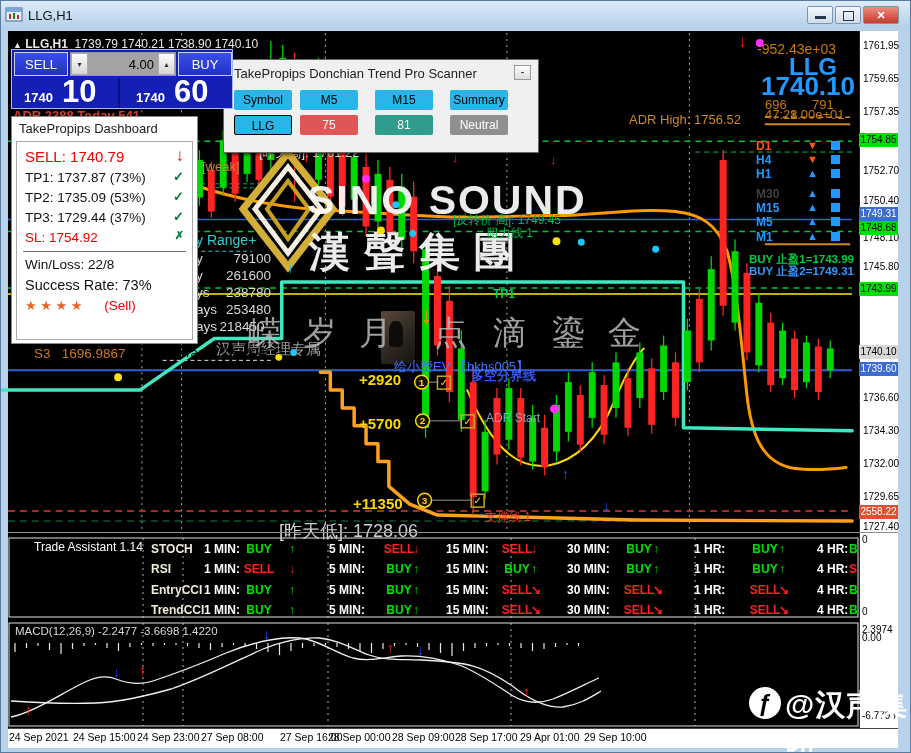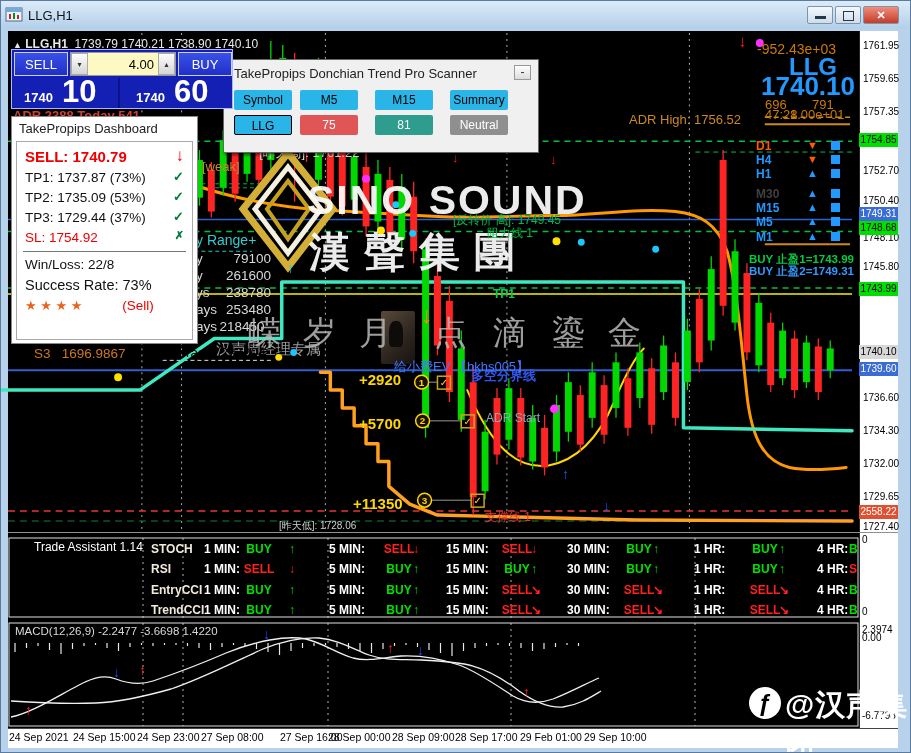--- a/index.html
+++ b/index.html
@@ -17,21 +17,21 @@
   .tick{position:absolute;left:862px;font-size:10px;color:#000;}
   .badge{position:absolute;left:858px;width:39px;height:14px;font-size:10px;line-height:14px;text-align:center;}
   .subaxis{position:absolute;left:861px;font-size:10px;color:#000;}
   .tlabel{position:absolute;top:730px;font-size:10.5px;color:#000;white-space:nowrap;}
   svg{position:absolute;overflow:visible;}
   
   #widget{position:absolute;left:10px;top:48px;width:222px;height:60px;background:#1420b4;border:1px solid #aab4ff;box-sizing:border-box;z-index:9;}
   .wbtn{position:absolute;top:2px;height:24px;background:linear-gradient(#3a50e8,#2030c8);color:#fff;font-size:13px;text-align:center;line-height:24px;border:1px solid #c8d0ff;box-sizing:border-box;}
   #lotbox{position:absolute;left:58px;top:2px;width:106px;height:24px;background:#e8e8e8;border:1px solid #999;display:flex;box-sizing:border-box;}
   .step{width:17px;background:linear-gradient(#fdfdfd,#d5d5d5);border:1px solid #aaa;font-size:8px;text-align:center;line-height:21px;color:#333;box-sizing:border-box;}
-  #lot-input{flex:1;border:none;background:#fef9c3;font-size:13px;text-align:right;padding-right:4px;width:60px;font-family:"Liberation Sans",sans-serif;}
+  #lot-input{flex:1;border:none;background:#a3a3a3;font-size:13px;text-align:right;padding-right:4px;width:60px;font-family:"Liberation Sans",sans-serif;}
   .bigprice{position:absolute;top:28px;height:30px;color:#fff;}
   .bp-sm{font-size:13px;font-weight:bold;position:absolute;bottom:3px;}
   .bp-lg{font-size:31px;font-weight:bold;position:absolute;bottom:-2px;}
   
   #dash{position:absolute;left:10px;top:115px;width:187px;height:228px;background:#fff;border:1px solid #888;box-sizing:border-box;z-index:8;}
   #dash-title{font-size:13px;color:#222;padding:4px 0 3px 7px;}
   #dash-body{position:absolute;left:4px;top:24px;right:4px;bottom:3px;border:1px solid #aaa;font-size:13.5px;color:#111;}
   .drow{position:relative;padding:3px 8px 2px 8px;white-space:nowrap;}
   .mark{position:absolute;right:8px;top:2px;}
   .hr{border-top:1px solid #777;margin:4px 6px 2px 6px;}
@@ -392,36 +392,36 @@
     </div>
     <div class="bigprice" style="left:110px;width:110px;">
       <span class="bp-sm" style="left:14px;">1740</span>
       <span class="bp-lg" style="left:52px;">60</span>
     </div>
   </div>
 
   <div id="dash">
     <div id="dash-title">TakePropips Dashboard</div>
     <div id="dash-body">
-      <div class="drow" style="font-size:15px;font-weight:bold;color:#ee0000;padding-top:6px;">
+      <div class="drow" style="font-size:15px;font-weight:normal;color:#ee0000;padding-top:6px;">
         <span>SELL:</span> <span>1740.79</span>
         <span class="mark" style="color:#ee0000;font-size:17px;top:4px;">↓</span>
       </div>
       <div id="dash-rows">
           <div class="drow"><span style="">TP1: 1737.87 (73%)</span><span class="mark" style="color:#067a3a;font-weight:bold;font-size:13px;">✓</span></div>
           <div class="drow"><span style="">TP2: 1735.09 (53%)</span><span class="mark" style="color:#067a3a;font-weight:bold;font-size:13px;">✓</span></div>
           <div class="drow"><span style="">TP3: 1729.44 (37%)</span><span class="mark" style="color:#067a3a;font-weight:bold;font-size:13px;">✓</span></div>
           <div class="drow"><span style="color:#ee0000;">SL: 1754.92</span><span class="mark" style="color:#067a3a;font-weight:bold;font-size:11px;">✗</span></div>
         </div>
       <div class="hr"></div>
       <div class="drow"><span>Win/Loss:</span> <span>22/8</span></div>
       <div class="drow" style="font-size:14.5px;"><span>Success Rate:</span> <span>73%</span></div>
       <div class="drow">
         <span style="color:#e8641e;font-size:13px;">★ ★ ★ ★</span>
-        <span style="color:#ee0000;margin-left:36px;">(Sell)</span>
+        <span style="color:#ee0000;margin-left:18px;">(Sell)</span>
       </div>
     </div>
   </div>
 
   <div id="scanner">
     <div id="scan-title">TakePropips Donchian Trend Pro Scanner</div>
     <div id="scan-min">-</div>
     <div class="scan-row" style="top:30px;" id="scan-headers">
         <div class="scan-cell" style="background: rgb(41, 181, 232); color: rgb(0, 0, 0);">Symbol</div>
         <div class="scan-cell" style="background: rgb(41, 181, 232); color: rgb(0, 0, 0);">M5</div>
@@ -439,21 +439,21 @@
   <div class="t" style="left:258px;top:143px;font-size:13px;color:#e8e8c8;z-index:2">[昨天高]: 1761.22</div>
   <div class="t" style="left:201px;top:158px;font-size:13px;color:#cc8833;z-index:4">[weak]</div>
   <div class="t" style="left:195px;top:231px;font-size:14px;color:#33cccc;z-index:4">y Range+</div>
   <div class="t" style="left:452px;top:211px;font-size:12px;color:#00bb44;z-index:4">[反转价 高]: 1749.45</div>
   <div class="t" style="left:486px;top:224px;font-size:12px;color:#00bb44;z-index:4">阻力线 1</div>
   <div class="t b" style="left:492px;top:286px;font-size:12px;color:#00cc55;z-index:4">TP1</div>
   <div class="t b" style="left:470px;top:366px;font-size:13px;color:#3355ee;z-index:4">多空分界线</div>
   <div class="t" style="left:393px;top:357px;font-size:13px;color:#4477ff;z-index:4">给小费EV 【hkhs005】</div>
   <div class="t" style="left:485px;top:410px;font-size:12px;color:#88aabb;z-index:4">ADR Start</div>
   <div class="t" style="left:484px;top:508px;font-size:12px;color:#ee3333;z-index:4">支撑线 1</div>
-  <div class="t" style="left:278px;top:518px;font-size:10px;color:#cfcfcf;z-index:4">[昨天低]: 1728.06</div>
+  <div class="t" style="left:278px;top:518px;font-size:18px;color:#cfcfcf;z-index:4">[昨天低]: 1728.06</div>
   <div class="t" style="left:215px;top:339px;font-size:15px;color:#999;z-index:3">汉声周经理专属</div>
   <div class="t" style="left:33px;top:345px;font-size:13.5px;color:#cc7722;z-index:4"><span>S3</span>&nbsp;&nbsp;&nbsp;<span>1696.9867</span></div>
   <div class="t" style="left:162px;top:344px;font-size:13.5px;color:#000000;z-index:4"><span>Average</span>&nbsp;&nbsp;<span>237204</span></div>
 
   <div class="t" style="left:756px;top:40px;font-size:14px;color:#cc7a00;z-index:4">-952.43e+03</div>
   <div class="t b" style="left:788px;top:52px;font-size:24px;color:#2299ff;z-index:4">LLG</div>
   <div class="t b" style="left:760px;top:70px;font-size:26px;color:#2299ff;z-index:4">1740.10</div>
   <div class="t" style="left:764px;top:96px;font-size:13px;color:#cc7a00;z-index:4"><span>696</span>&nbsp;&nbsp;&nbsp;&nbsp;&nbsp;&nbsp;&nbsp;<span>791</span></div>
   <div class="t" style="left:764px;top:106px;font-size:13px;color:#cc7a00;z-index:4">47:28</div>
   <div class="t" style="left:789px;top:106px;font-size:13px;color:#cc7a00;z-index:4">1.00e+01</div>
@@ -688,15 +688,15 @@
     <div class="subaxis" style="position: absolute; top: 631px;">0.00</div>
     <div class="subaxis" style="position: absolute; top: 709px;">-6.7798</div>
     <div class="tlabel" style="position: absolute; left: 8px;">24 Sep 2021</div>
     <div class="tlabel" style="position: absolute; left: 72px;">24 Sep 15:00</div>
     <div class="tlabel" style="position: absolute; left: 136px;">24 Sep 23:00</div>
     <div class="tlabel" style="position: absolute; left: 200px;">27 Sep 08:00</div>
     <div class="tlabel" style="position: absolute; left: 263px; padding-left: 16px;">27 Sep 16:00</div>
     <div class="tlabel" style="position: absolute; left: 327px;">28 Sep 00:00</div>
     <div class="tlabel" style="position: absolute; left: 391px;">28 Sep 09:00</div>
     <div class="tlabel" style="position: absolute; left: 454px;">28 Sep 17:00</div>
-    <div class="tlabel" style="position: absolute; left: 519px;">29 Feb 01:00</div>
+    <div class="tlabel" style="position: absolute; left: 519px;">29 Apr 01:00</div>
     <div class="tlabel" style="position: absolute; left: 583px;">29 Sep 10:00</div>
   </div>
 
 </body></html>

